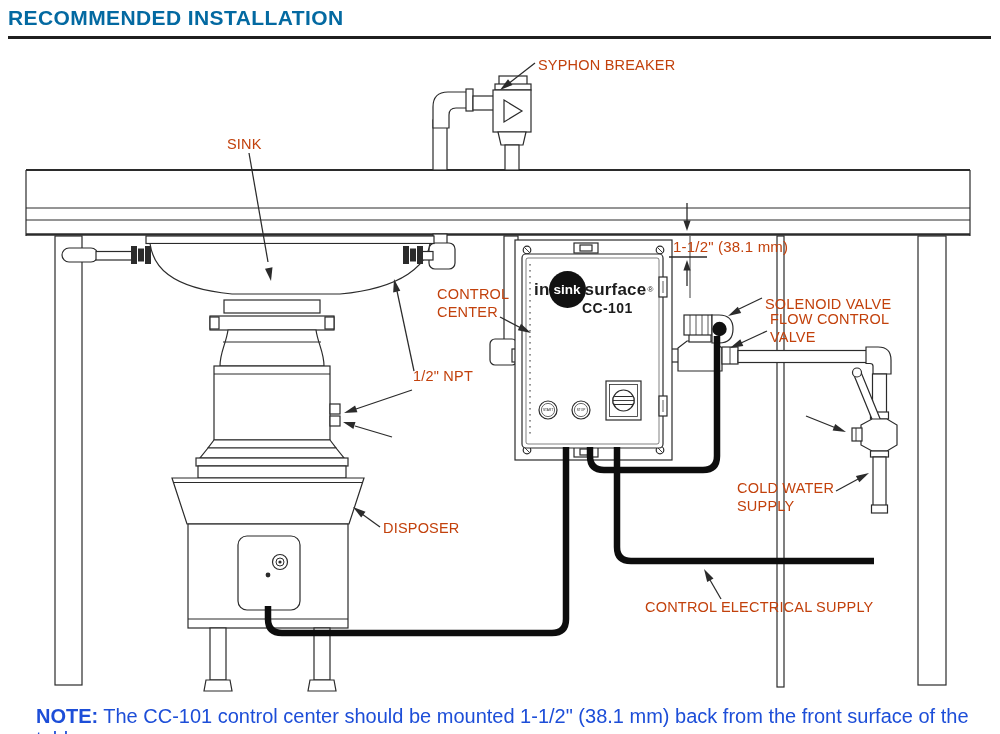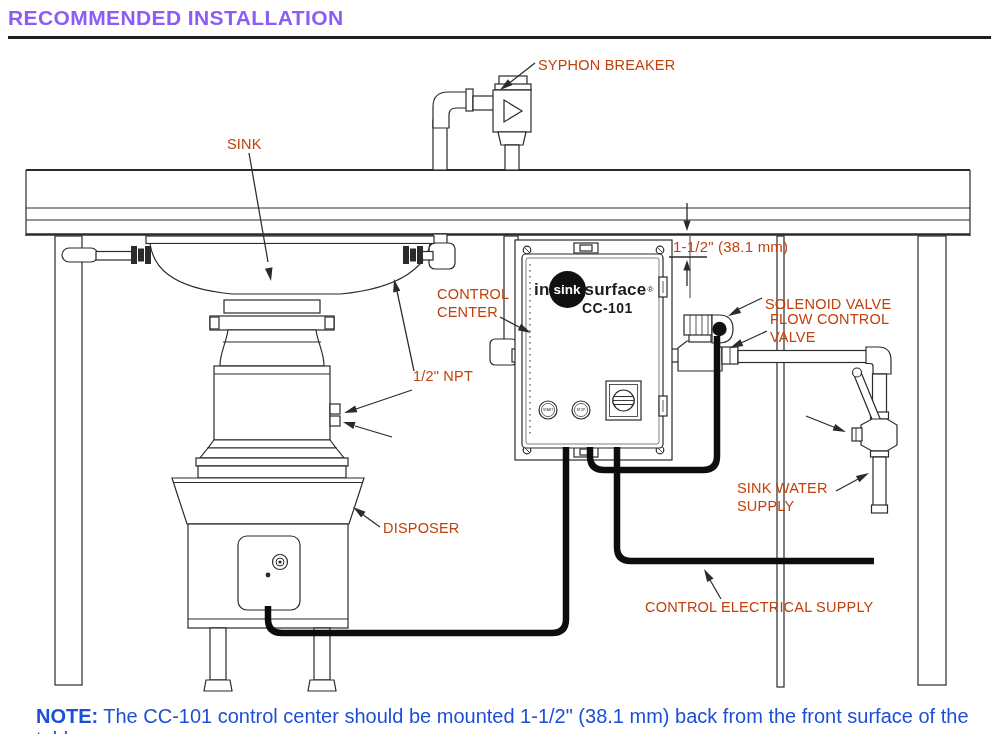--- a/index.html
+++ b/index.html
@@ -1,18 +1,18 @@
 <!DOCTYPE html>
 <html><head>
 <meta charset="utf-8">
 <style>
   html,body{margin:0;padding:0;background:#ffffff;}
   .page{position:relative;width:1000px;height:734px;background:#ffffff;overflow:hidden;
         font-family:"Liberation Sans",sans-serif;color:#1f1f1f;}
-  .title{position:absolute;left:8px;top:6px;font-size:21px;font-weight:bold;letter-spacing:.4px;color:#8b5cf6;}
+  .title{position:absolute;left:8px;top:6px;font-size:21px;font-weight:bold;letter-spacing:.4px;color:#0369a1;}
   .rule{position:absolute;left:8px;top:36px;width:983px;height:2.5px;background:#1f1f1f;}
   svg{position:absolute;left:0;top:0;}
   .ln{stroke:#2b2b2b;fill:none;}
   .wh{fill:#ffffff;stroke:#2b2b2b;stroke-width:1.2;}
   .dk{fill:#2b2b2b;stroke:none;}
   .cable{stroke:#0d0d0d;stroke-width:6.5;fill:none;}
   .lbl{position:absolute;font-size:14.5px;line-height:1.22;letter-spacing:.2px;color:#c2410c;white-space:pre-line;}
   .dim{font-size:15px;}
   .logo{position:absolute;left:534px;top:271px;display:flex;align-items:center;color:#1d1d1d;justify-content:center;}
   .logo .word{font-size:17px;font-weight:bold;letter-spacing:.2px;}
@@ -231,21 +231,21 @@
   </svg>
 
   <div class="lbl" style="left:538px;top:57px">SYPHON BREAKER</div>
   <div class="lbl" style="left:227px;top:136px">SINK</div>
   <div class="lbl" style="left:437px;top:286px">CONTROL
 CENTER</div>
   <div class="lbl dim" style="left:673px;top:238px">1-1/2" (38.1 mm)</div>
   <div class="lbl" style="left:765px;top:296px">SOLENOID VALVE</div>
   <div class="lbl" style="left:770px;top:311px">FLOW CONTROL
 VALVE</div>
-  <div class="lbl" style="left:737px;top:480px">SINK WATER
+  <div class="lbl" style="left:737px;top:480px">COLD WATER
 SUPPLY</div>
   <div class="lbl" style="left:413px;top:368px">1/2" NPT</div>
   <div class="lbl" style="left:383px;top:520px">DISPOSER</div>
   <div class="lbl" style="left:645px;top:599px">CONTROL ELECTRICAL SUPPLY</div>
 
   <div class="logo">
     <span class="word">in</span>
     <span class="ball">sink</span>
     <span class="word">surface</span>
     <sup>®</sup>

